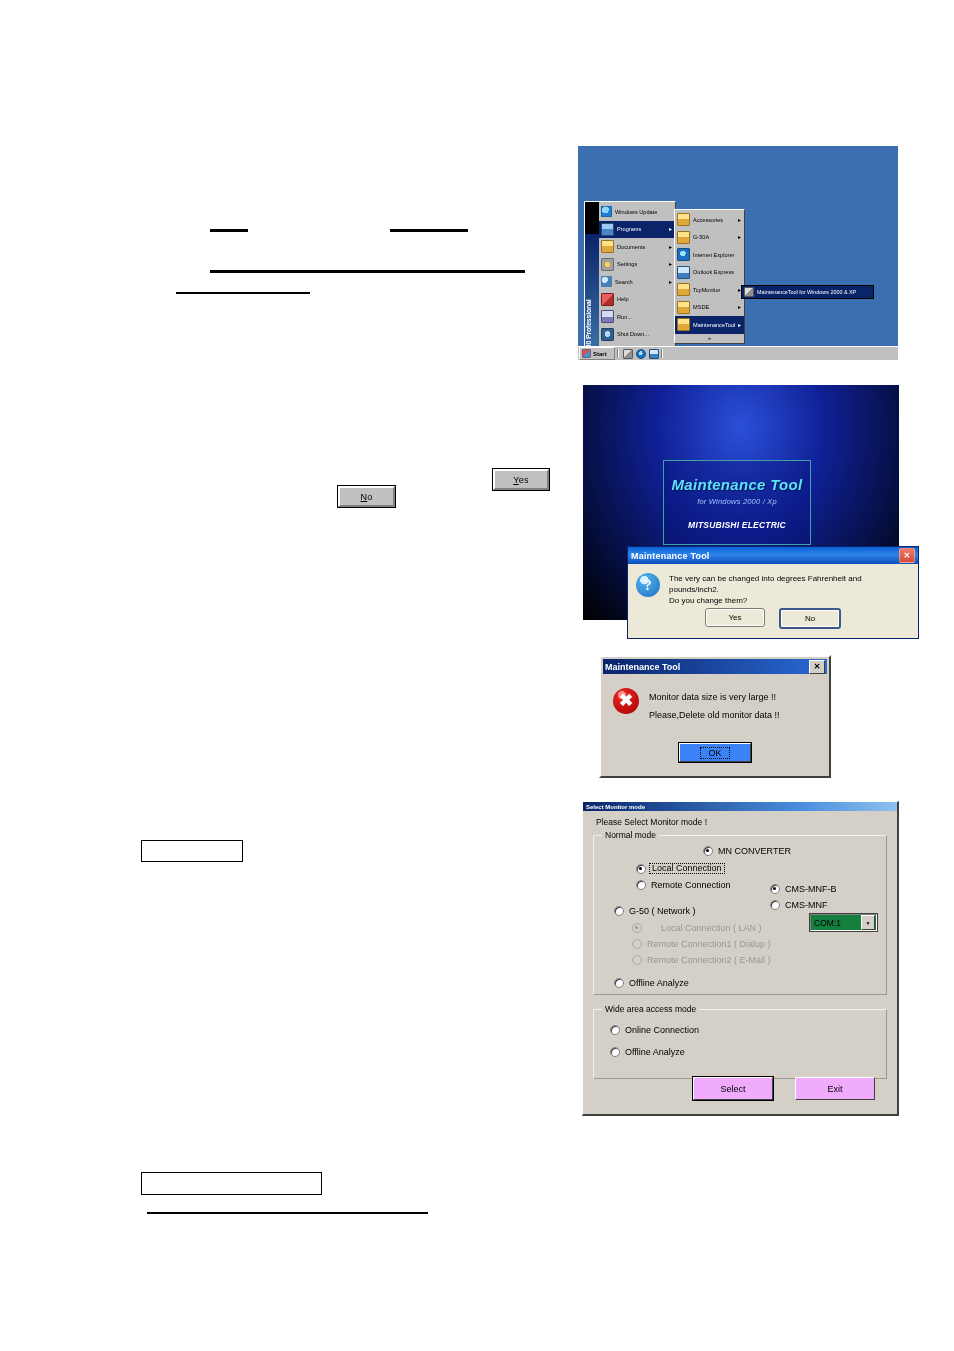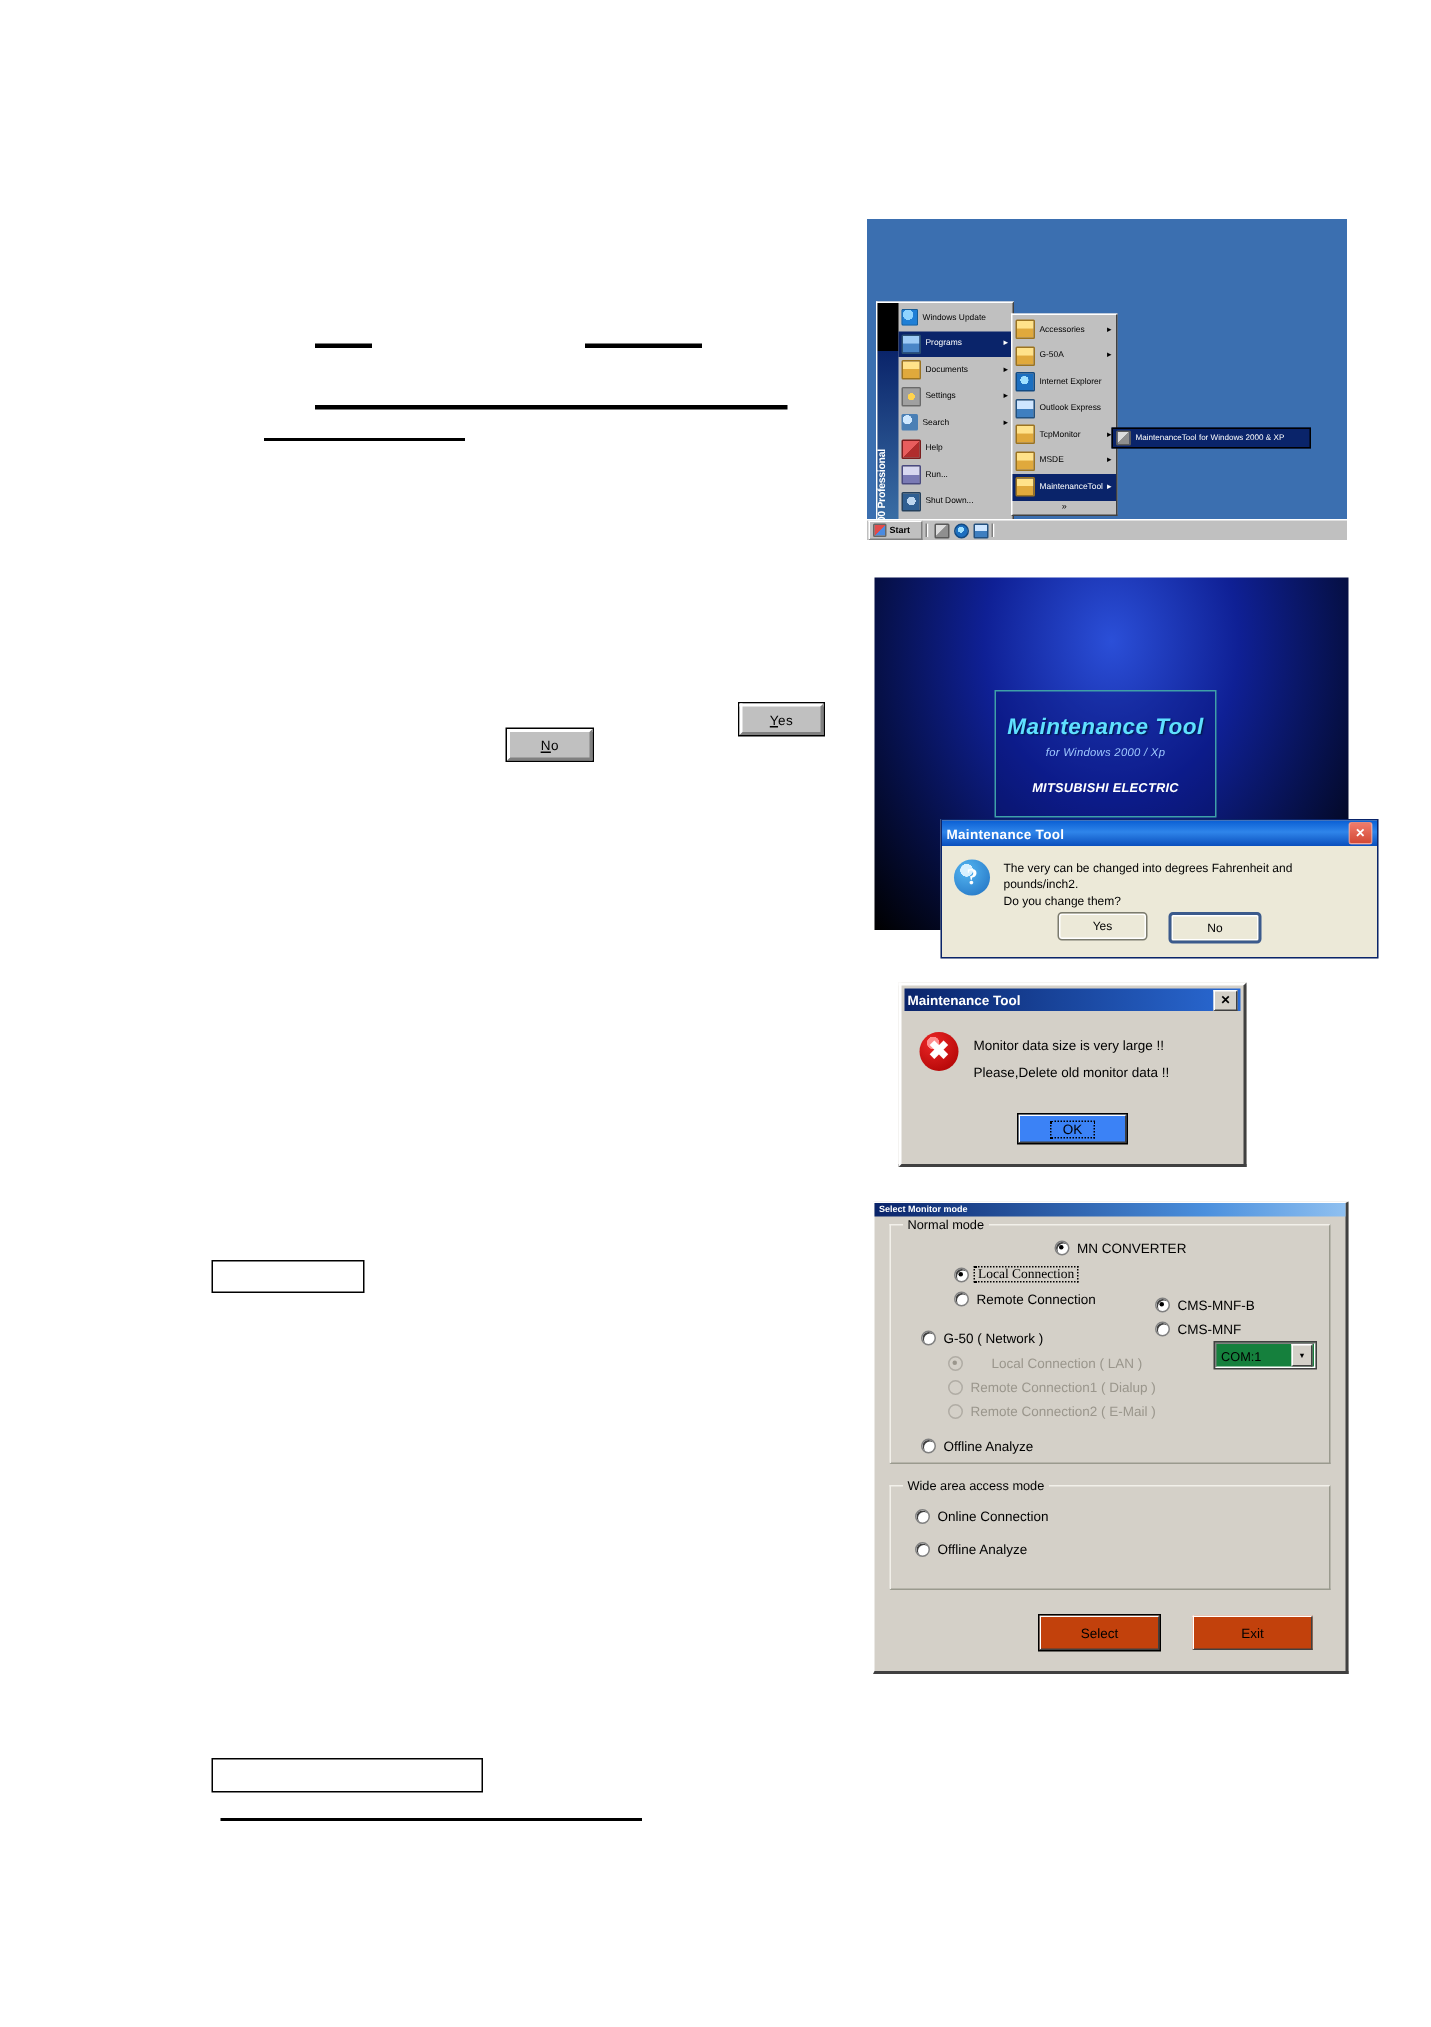--- a/index.html
+++ b/index.html
@@ -213,41 +213,41 @@
     width:8px;height:8px;border-radius:50%;flex:none;
     background:#fff;border:1px solid #808080;box-shadow:inset 1px 1px 0 #404040;
     position:relative;
   }
   .radio .dot.on::after{
     content:"";position:absolute;left:2px;top:2px;width:3px;height:3px;border-radius:50%;background:#000;
   }
   .radio.dis{color:#9a968c;}
   .radio.dis .dot{background:#d4d0c8;border-color:#b0aca4;box-shadow:none;}
   .radio.dis .dot.on::after{background:#9a968c;}
-  .focusbox{border:1px dotted #000;padding:0 2px;margin:0 -2px;font-family:Liberation Serif, serif;}
+  .focusbox{border:1px dotted #000;padding:0 2px;margin:0 -2px;}
   .indent1{margin-left:14px;}
   .indent2{margin-left:36px;}
   .indent3{margin-left:32px;}
   .combo{
     margin-left:40px;margin-top:4px;width:62px;height:15px;background:#15803d;
     border-top:1px solid #808080;border-left:1px solid #808080;
     border-right:1px solid #fff;border-bottom:1px solid #fff;
     outline:1px solid #404040;
     display:flex;align-items:center;justify-content:space-between;
     font-size:8.5px;color:#000;padding-left:3px;
   }
   .combo .arrowbtn{
     width:12px;height:13px;margin-right:1px;background:#d4d0c8;
     border-top:1px solid #fff;border-left:1px solid #fff;
     border-right:1px solid #404040;border-bottom:1px solid #404040;
     display:flex;align-items:center;justify-content:center;font-size:5px;color:#000;
   }
   .sm-btnrow{position:absolute;left:0;right:0;bottom:14px;display:flex;justify-content:flex-end;gap:22px;padding-right:22px;}
   .sm-btn{
-    width:78px;height:21px;background:#c2410c;
+    width:78px;height:21px;background:#f0abfc;
     border-top:1px solid #fff;border-left:1px solid #fff;
     border-right:1px solid #404040;border-bottom:1px solid #404040;
     font-size:9px;color:#000;display:flex;align-items:center;justify-content:center;
   }
   .sm-btn.def{outline:1px solid #000;}
   .col-right{position:absolute;right:18px;top:44px;width:98px;}
 </style>
 </head>
 <body>
 
@@ -422,20 +422,21 @@
       <div class="okbtn">
         <span>OK</span>
       </div>
     </div>
   </div>
 
   <div id="dlg-selmode">
     <div class="sm-title">
       <span>Select Monitor mode</span>
     </div>
+    <div class="sm-hint">Please Select Monitor mode !</div>
 
     <fieldset class="grp" style="height:152px;">
       <legend>Normal mode</legend>
 
       <div class="radio indent1" style="margin-top:2px;justify-content:center;">
         <span class="dot on"></span>
         <span>MN CONVERTER</span>
       </div>
 
       <div class="radio indent2" style="margin-top:7px;">

